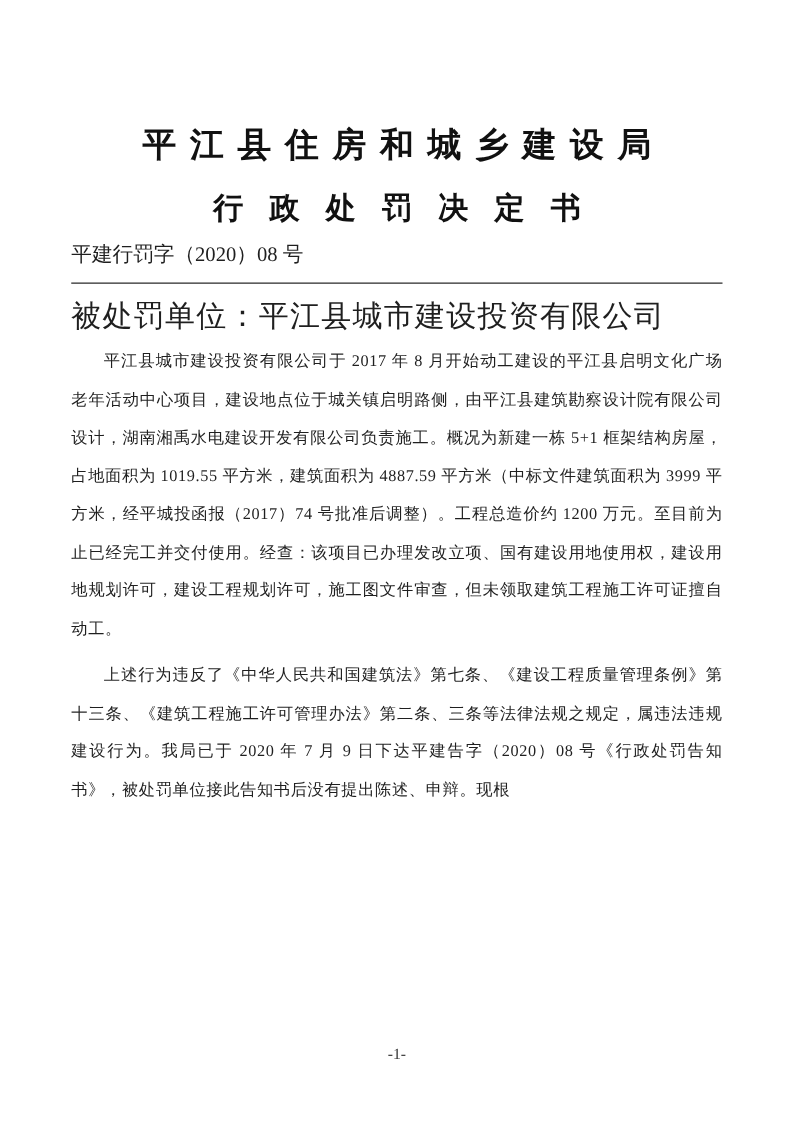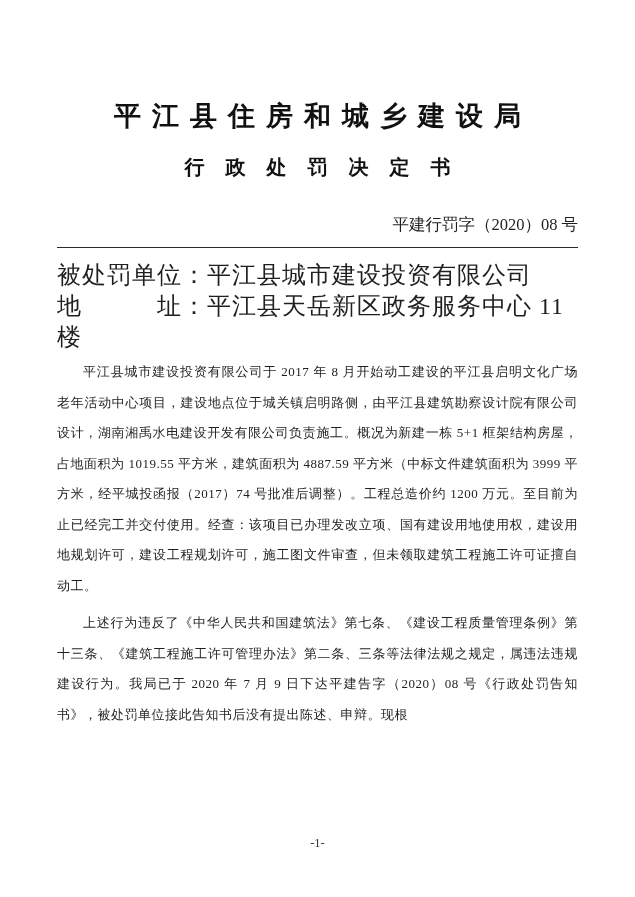--- a/index.html
+++ b/index.html
@@ -28,30 +28,30 @@
     font-size: 27px;
     font-weight: bold;
     letter-spacing: 11px;
     padding-left: 11px; 
     line-height: 40px;
     color: #111;
   }
   .doc-title {
     margin: 10px 0 0 0;
     text-align: center;
-    font-size: 20px;
+    font-size: 24px;
     font-weight: bold;
     letter-spacing: 21px;
     padding-left: 21px;
     line-height: 42px;
     color: #111;
   }
   .doc-number {
-    margin-top: 25px;
-    text-align: right;
+    margin-top: 4px;
+    text-align: left;
     font-size: 16.5px;
     line-height: 24px;
   }
   .header-rule {
     border: none;
     border-top: 1.5px solid #2a2a2a;
     margin: 10px 0 12px 0;
   }
   .info-line {
     font-size: 24px;
@@ -91,21 +91,20 @@
 
     <h2 class="doc-title">行政处罚决定书</h2>
 
     <div class="doc-number">平建行罚字（2020）08 号</div>
 
     <hr class="header-rule">
 
     <div class="info-line">被处罚单位：平江县城市建设投资有限公司</div>
 
 
-    <div class="info-line">地　　　址：平江县天岳新区政务服务中心 11 楼</div>
 
     <p class="para">平江县城市建设投资有限公司于 2017 年 8 月开始动工建设的平江县启明文化广场老年活动中心项目，建设地点位于城关镇启明路侧，由平江县建筑勘察设计院有限公司设计，湖南湘禹水电建设开发有限公司负责施工。概况为新建一栋 5+1 框架结构房屋，占地面积为 1019.55 平方米，建筑面积为 4887.59 平方米（中标文件建筑面积为 3999 平方米，经平城投函报（2017）74 号批准后调整）。工程总造价约 1200 万元。至目前为止已经完工并交付使用。经查：该项目已办理发改立项、国有建设用地使用权，建设用地规划许可，建设工程规划许可，施工图文件审查，但未领取建筑工程施工许可证擅自动工。</p>
 
     <p class="para">上述行为违反了《中华人民共和国建筑法》第七条、《建设工程质量管理条例》第十三条、《建筑工程施工许可管理办法》第二条、三条等法律法规之规定，属违法违规建设行为。我局已于 2020 年 7 月 9 日下达平建告字（2020）08 号《行政处罚告知书》，被处罚单位接此告知书后没有提出陈述、申辩。现根</p>
 
   </div>
 
   <div class="footer">-1-</div>
 </div>
 

